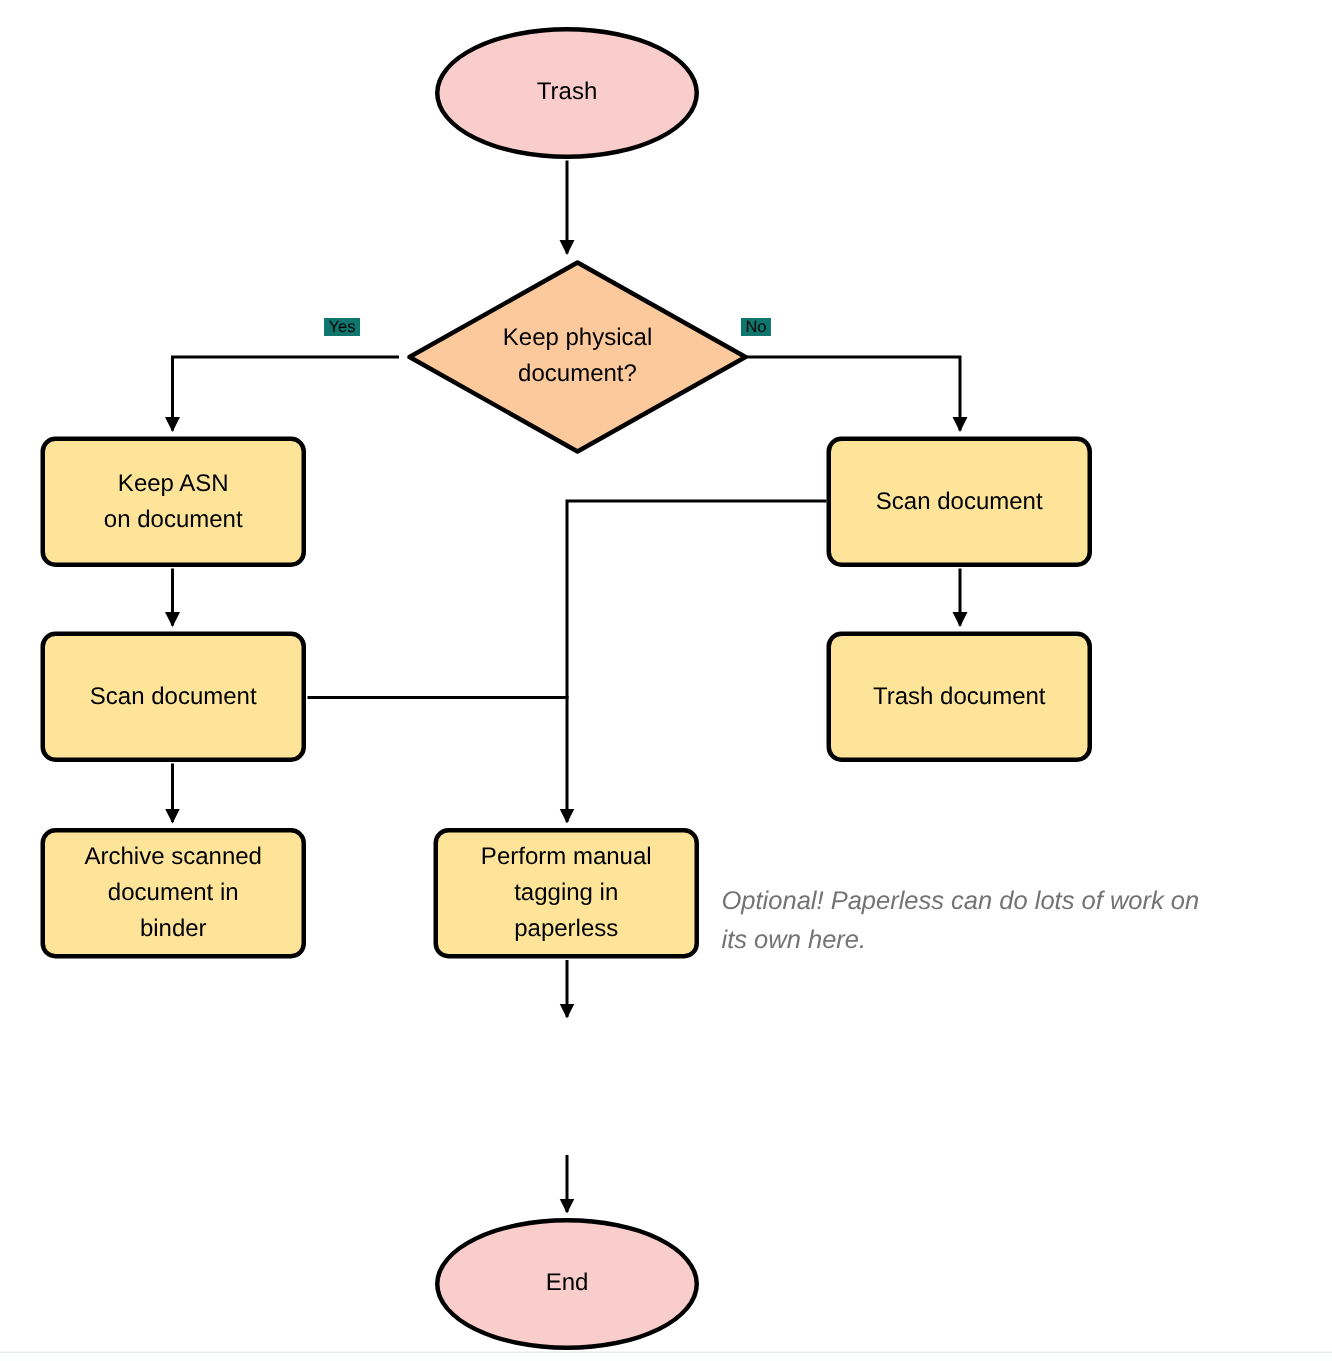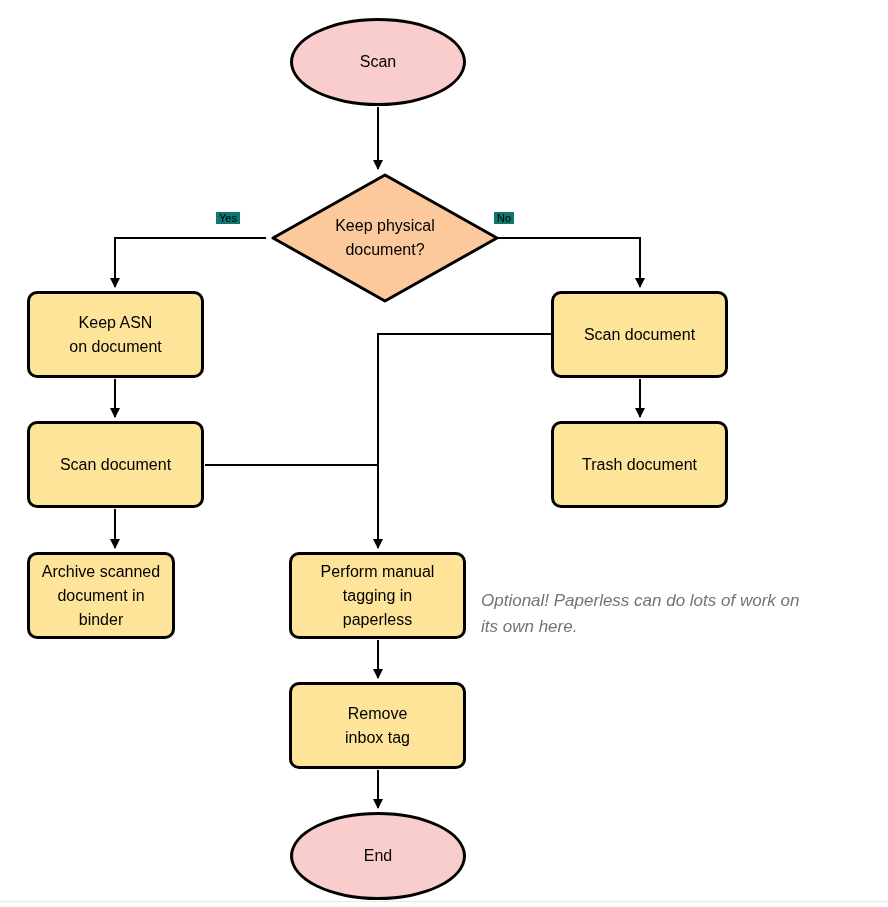--- a/index.html
+++ b/index.html
@@ -86,48 +86,46 @@
     <path class="edge" d="M489,238 L640,238 L640,287" marker-end="url(#arrow)"></path>
     <path class="edge" d="M115,379 L115,417" marker-end="url(#arrow)"></path>
     <path class="edge" d="M115,509 L115,548" marker-end="url(#arrow)"></path>
     <path class="edge" d="M640,379 L640,417" marker-end="url(#arrow)"></path>
     <path class="edge" d="M551,334 L378,334 L378,548" marker-end="url(#arrow)"></path>
     <path class="edge" d="M205,465 L379,465"></path>
     <path class="edge" d="M378,640 L378,678" marker-end="url(#arrow)"></path>
     <path class="edge" d="M378,770 L378,808" marker-end="url(#arrow)"></path>
   </svg>
 
-  <div class="node terminal" style="left:290px;top:18px;width:176px;height:88px;">Scan</div>
+  <div class="node terminal" style="left:290px;top:18px;width:176px;height:88px;">Trash</div>
 
   <div class="decision-wrap" style="left:270px;top:172px;width:230px;height:132px;">
     <svg class="decision-shape" width="230" height="132" viewBox="0 0 230 132">
       <polygon points="115,3 227,66 115,129 3,66"></polygon>
     </svg>
     <div class="decision-label">Keep physical
 document?</div>
   </div>
 
   <div class="edge-label" style="left:228px;top:212px;">Yes</div>
   <div class="edge-label" style="left:504px;top:212px;">No</div>
 
   <div class="node process" style="left:27px;top:291px;width:177px;height:87px;">Keep ASN
 on document</div>
   <div class="node process" style="left:27px;top:421px;width:177px;height:87px;">Scan document</div>
-  <div class="node process" style="left:27px;top:552px;width:148px;height:87px;">Archive scanned
+  <div class="node process" style="left:27px;top:552px;width:177px;height:87px;">Archive scanned
 document in
 binder</div>
 
   <div class="node process" style="left:551px;top:291px;width:177px;height:87px;">Scan document</div>
   <div class="node process" style="left:289px;top:552px;width:177px;height:87px;">Perform manual
 tagging in
 paperless</div>
 
   <div class="node process" style="left:551px;top:421px;width:177px;height:87px;">Trash document</div>
-  <div class="node process" style="left:289px;top:682px;width:177px;height:87px;">Remove
-inbox tag</div>
 
   <div class="node terminal" style="left:290px;top:812px;width:176px;height:88px;">End</div>
 
   <div class="annotation">Optional! Paperless can do lots of work on
 its own here.</div>
 
   <div class="footer-strip"></div>
 
 </div>
 

